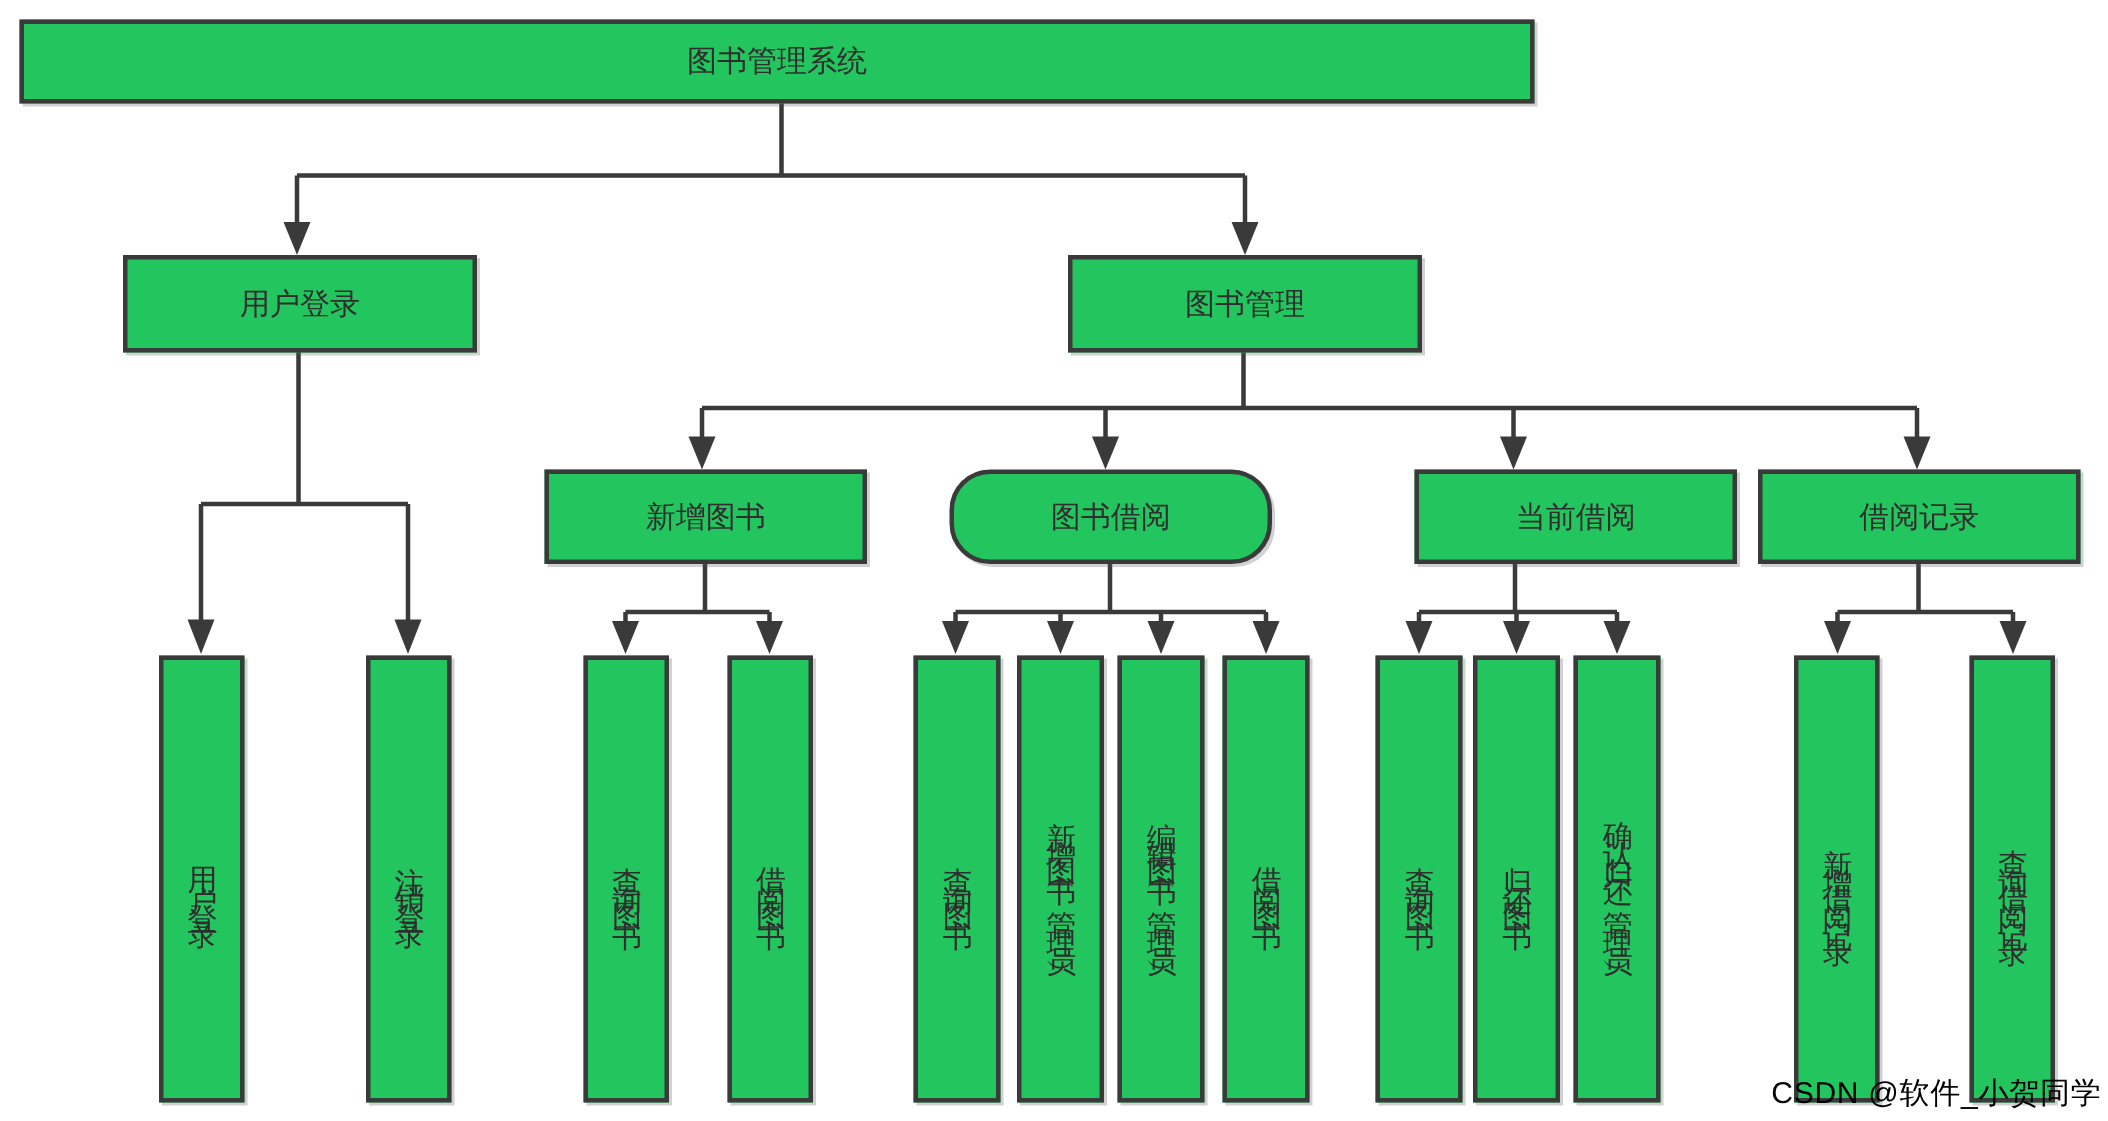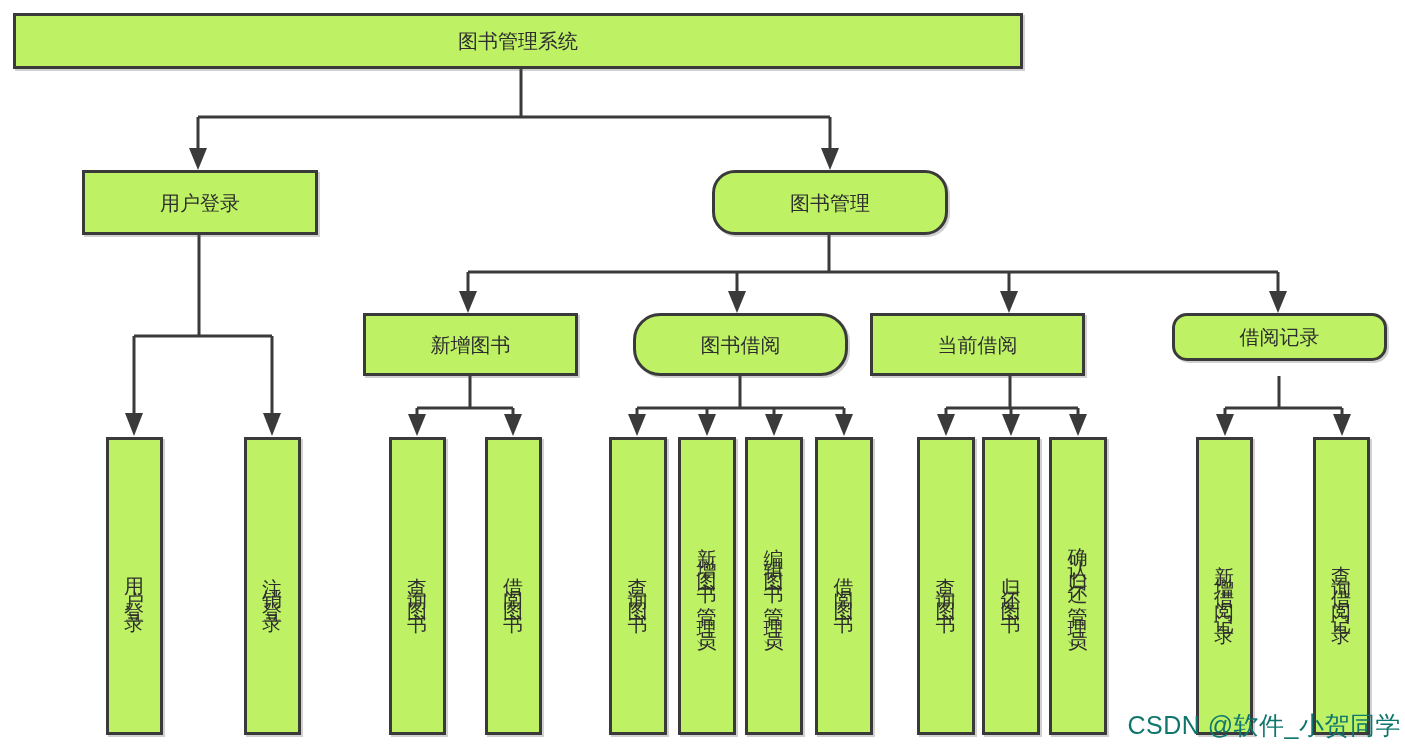--- a/index.html
+++ b/index.html
@@ -3,32 +3,32 @@
 <meta charset="utf-8">
 <style>
   html,body{margin:0;padding:0;background:#ffffff;}
   .stage{
     position:relative;width:1405px;height:747px;background:#ffffff;overflow:hidden;
     font-family:"Liberation Sans","DejaVu Sans",sans-serif;
   }
   .connectors{position:absolute;left:0;top:0;z-index:1;}
   .node{
     position:absolute;box-sizing:border-box;z-index:2;
-    border:3px solid #3a3a3a;background:#bef264;
+    border:3px solid #3a3a3a;background:#22c55e;
     display:flex;align-items:center;justify-content:center;
     color:#2e2e2e;font-size:20px;line-height:1.2;
     box-shadow:2px 2px 0 rgba(90,90,90,0.28);
   }
   .node .vtext{
     writing-mode:vertical-lr;text-orientation:mixed;
     letter-spacing:12px;line-height:1;white-space:nowrap;
   }
   .watermark{
     position:absolute;right:4px;bottom:5px;z-index:5;
-    color:#0f766e;font-size:25px;letter-spacing:0.5px;
+    color:#000000;font-size:20px;letter-spacing:0.5px;
   }
 </style>
 </head>
 <body>
 
 <div class="stage">
 
   <svg class="connectors" width="1405" height="747" viewBox="0 0 1405 747" aria-hidden="true">
     <path fill="none" stroke="#3a3a3a" stroke-width="3" d="
       M521 68V117 M198 117H830 M198 117V150 M830 117V150
@@ -62,34 +62,34 @@
     </g>
   </svg>
 
   <div class="node" style="left:13px;top:13px;width:1010px;height:56px;">
     <span>图书管理系统</span>
   </div>
 
   <div class="node" style="left:82px;top:170px;width:236px;height:65px;">
     <span>用户登录</span>
   </div>
-  <div class="node" style="left:712px;top:170px;width:236px;height:65px;border-radius:23px;">
+  <div class="node" style="left:712px;top:170px;width:236px;height:65px;">
     <span>图书管理</span>
   </div>
 
   <div class="node" style="left:363px;top:313px;width:215px;height:63px;">
     <span>新增图书</span>
   </div>
   <div class="node" style="left:633px;top:313px;width:215px;height:63px;border-radius:27px;">
     <span>图书借阅</span>
   </div>
-  <div class="node" style="left:870px;top:313px;width:215px;height:63px;">
+  <div class="node" style="left:943px;top:313px;width:215px;height:63px;">
     <span>当前借阅</span>
   </div>
-  <div class="node" style="left:1172px;top:313px;width:215px;height:48px;border-radius:15px;">
+  <div class="node" style="left:1172px;top:313px;width:215px;height:63px;">
     <span>借阅记录</span>
   </div>
 
   <div class="node" style="left:106px;top:437px;width:57px;height:298px;">
     <span class="vtext">用户登录</span>
   </div>
   <div class="node" style="left:244px;top:437px;width:57px;height:298px;">
     <span class="vtext">注销登录</span>
   </div>
 

